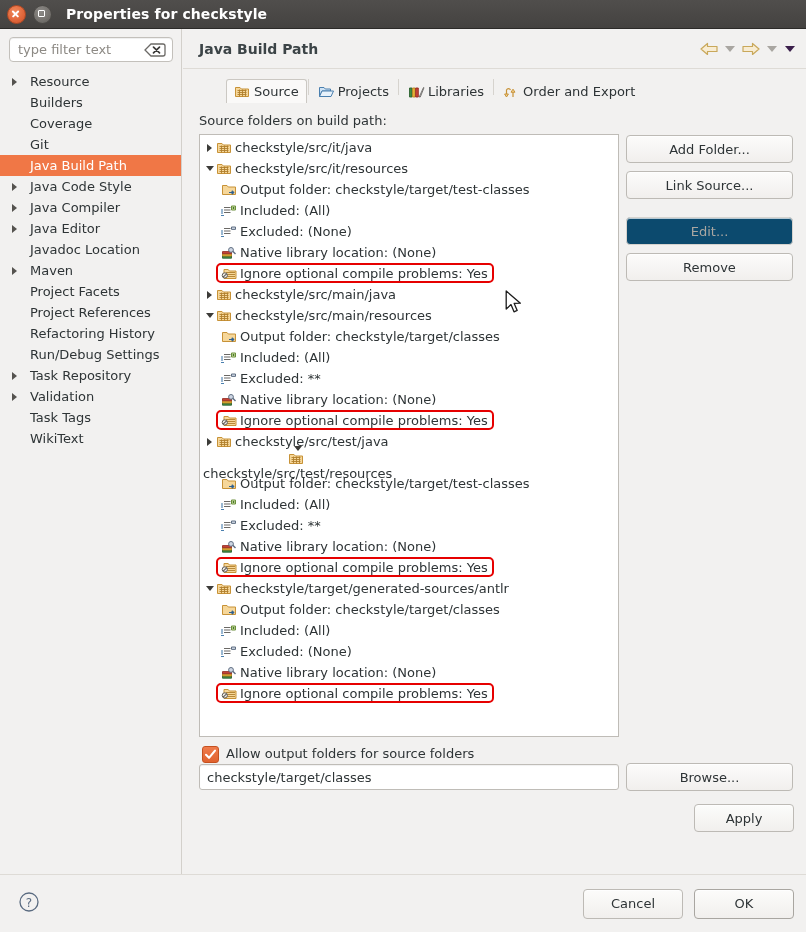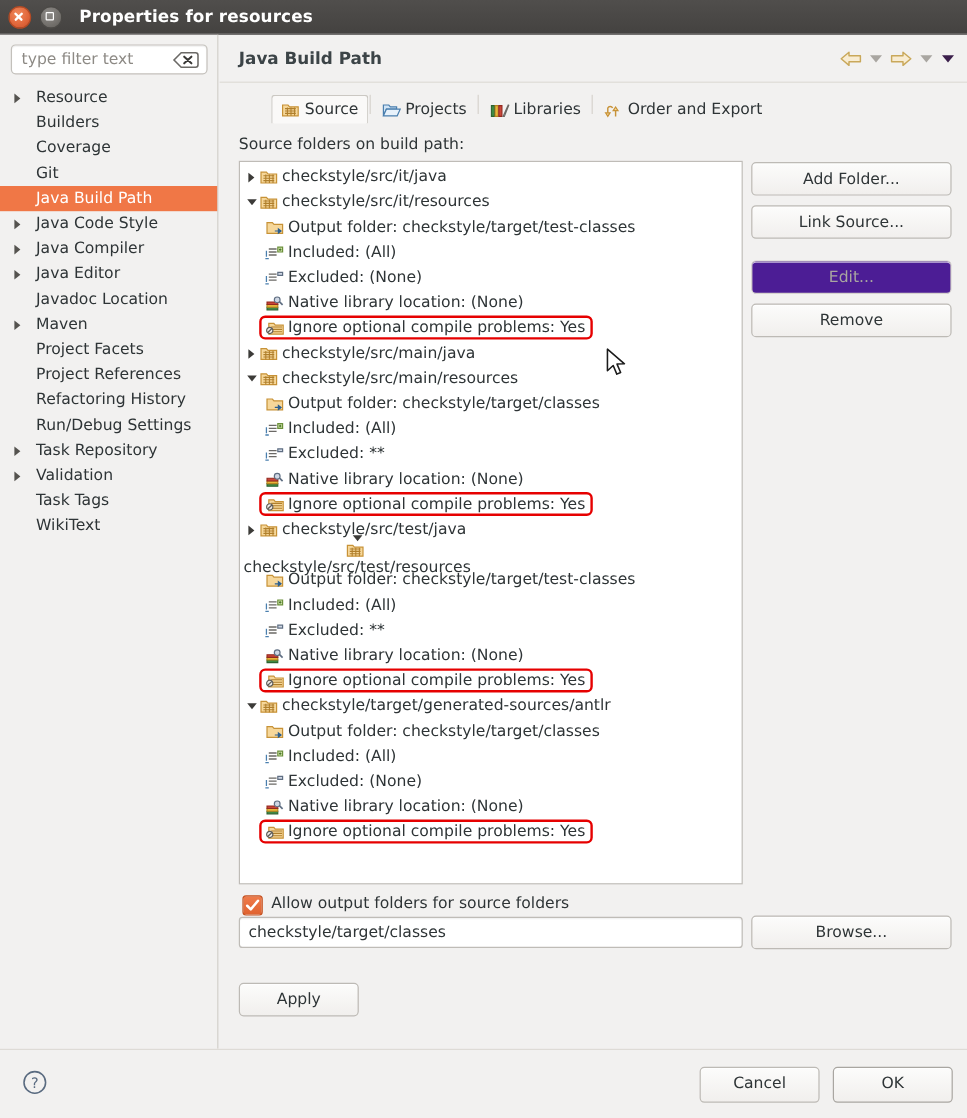--- a/index.html
+++ b/index.html
@@ -157,21 +157,21 @@
   .side-buttons { margin-left: 7px; padding-top: 1px; display: flex;
                   flex-direction: column; }
   .btn {
     font-family: inherit; font-size: 13px; color: #2e3436;
     background: linear-gradient(to bottom, #fcfcfb 0%, #f1efed 100%);
     border: 1px solid #bdbab5; border-radius: 4px;
     height: 28px; display: flex; align-items: center; justify-content: center;
     box-sizing: border-box; box-shadow: 0 1px 0 rgba(255,255,255,.7) inset;
   }
   .btn.wide { width: 167px; }
-  .btn.disabled { color: #a9a6a1; background: #4c1d95; border-color: #d6d3ce; }
+  .btn.disabled { color: #a9a6a1; background: #0c4a6e; border-color: #d6d3ce; }
   .gap8 { height: 8px; }
   .gap18 { height: 18px; }
 
   
   .checkrow { display: flex; align-items: flex-start; margin: 9px 0 0 3px; }
   .cbox {
     width: 15px; height: 15px; border-radius: 3px; flex: 0 0 auto;
     background: linear-gradient(to bottom, #ef7b4b, #e0622f);
     border: 1px solid #c5501f; position: relative; margin-right: 7px;
   }
@@ -179,21 +179,21 @@
   .checklabel { font-size: 13px; }
 
   .fieldlabel { margin: 9px 0 4px 3px; font-size: 13px; }
   .fieldrow { display: flex; align-items: center; }
   .textfield {
     width: 420px; height: 26px; background: #fff;
     border: 1px solid #bfbcb7; border-radius: 3px; box-sizing: border-box;
     display: flex; align-items: center; padding: 0 7px; font-size: 13px;
     box-shadow: inset 0 1px 1px rgba(0,0,0,.06);
   }
-  .applyrow { display: flex; justify-content: flex-start; margin-top: 28px;
+  .applyrow { display: flex; justify-content: flex-end; margin-top: 13px;
               width: 595px; }
   .btn.apply { width: 100px; }
   .btn.browse { width: 167px; margin-left: 7px; }
 
   
   .footer {
     position: absolute; left: 0; bottom: 0; width: 806px; height: 58px;
     border-top: 1px solid #dedbd6; box-sizing: border-box;
     display: flex; align-items: center; padding: 0 12px 0 18px;
     background: #f2f1f0;
@@ -208,21 +208,21 @@
 </head>
 <body>
 
 <div class="window">
 
   <div class="titlebar">
     <div class="wbtn wbtn-close"></div>
     <div class="wbtn wbtn-max">
       <span class="wbtn-max-glyph"></span>
     </div>
-    <div class="title-text">Properties for resources</div>
+    <div class="title-text">Properties for checkstyle</div>
   </div>
 
   <div class="body">
 
     <div class="sidebar">
       <div class="filterbox">
         <input type="text" placeholder="type filter text" style="">
         <span class="clear-icon">
           <svg width="22" height="16" viewBox="0 0 22 16">
             <path d="M7 2 L19 2 A2 2 0 0 1 21 4 L21 12 A2 2 0 0 1 19 14 L7 14 L1 8 Z" fill="none" stroke="#6b6966" stroke-width="1.3"></path>

